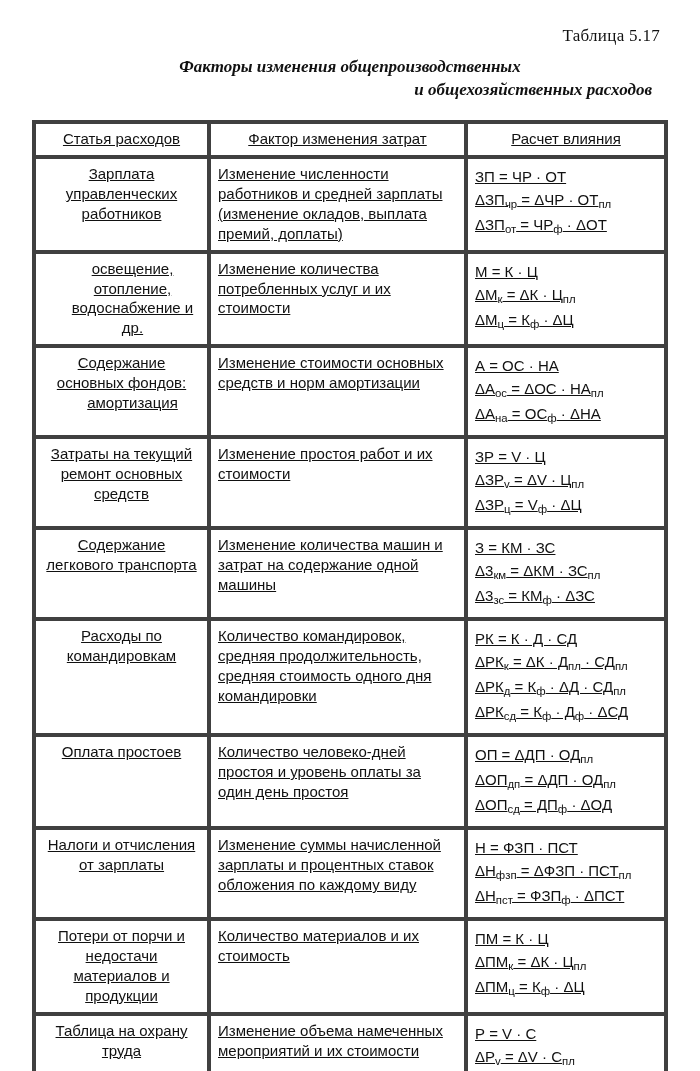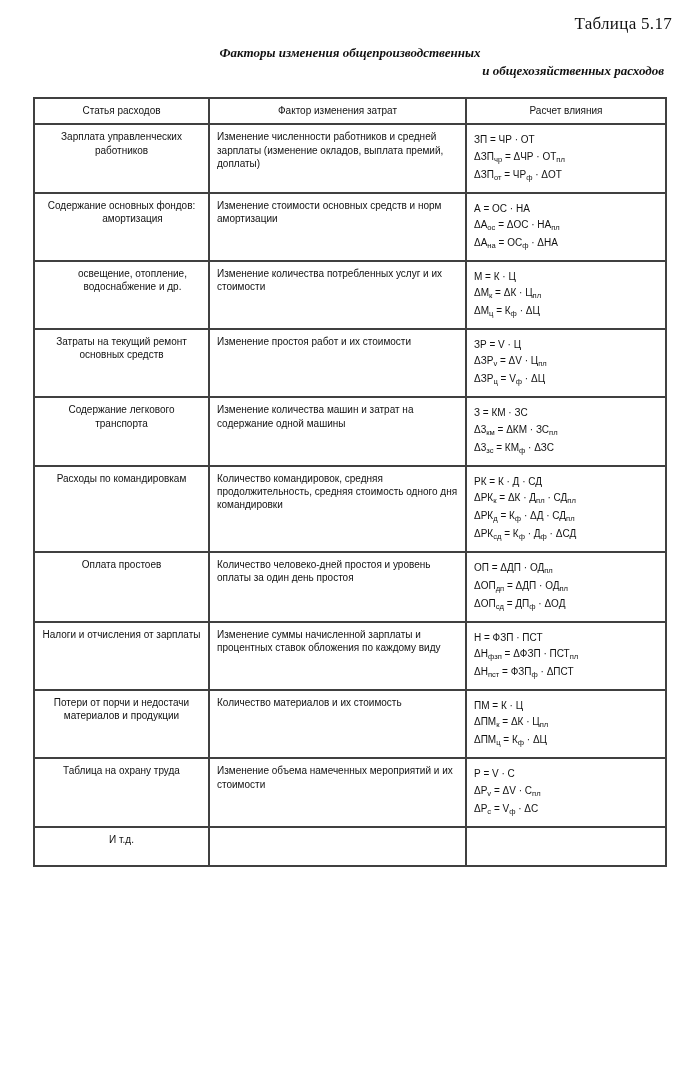--- a/index.html
+++ b/index.html
@@ -13,54 +13,55 @@
     font-family: "Liberation Serif", serif;
     color: #111;
     position: relative;
     overflow: hidden;
   }
   .page {
     width: 700px;
     height: 1071px;
     position: relative;
     box-sizing: border-box;
-    padding: 0;
+    padding: 12px;
     border-radius: 31px;
   }
   .table-number {
     text-align: right;
     padding-right: 28px;
     padding-top: 14px;
     font-size: 17px;
     font-family: "Liberation Serif", serif;
     letter-spacing: 0.3px;
   }
   .title {
     text-align: center;
     font-style: italic;
     font-weight: bold;
-    font-size: 13px;
+    font-size: 17px;
     line-height: 1.35;
     margin: 10px 36px 0 36px;
   }
   .title .line2 { display: block; text-align: right; }
 
   table.main {
     border-collapse: collapse;
     margin: 18px auto 0 auto;
     width: 632px;
     table-layout: fixed;
     font-family: "Liberation Sans", sans-serif;
   }
   table.main td, table.main th {
-    border: 2px solid #404040;
+    border: 4px solid #404040;
     vertical-align: top;
     padding: 5px 7px 6px 7px;
-    font-size: 10px;
+    font-size: 15px;
     line-height: 1.33;
+    text-decoration: underline;
   }
   thead th {
     text-align: center;
     font-weight: normal;
     font-size: 12.6px;
     padding: 6px 4px 7px 4px;
     vertical-align: middle;
   }
   col.c1 { width: 175px; }
   col.c2 { width: 257px; }
@@ -117,39 +118,39 @@
           </td>
           <td class="col2 mid">Изменение численности работников и средней зарплаты (изменение окладов, выплата премий, доплаты)</td>
           <td class="col3">
             <span class="f">ЗП = ЧР · ОТ</span>
             <span class="f">ΔЗП<span class="sub">чр</span> = ΔЧР · ОТ<span class="sub">пл</span></span>
             <span class="f">ΔЗП<span class="sub">от</span> = ЧР<span class="sub">ф</span> · ΔОТ</span>
           </td>
         </tr>
         <tr>
           <td class="col1">
+            <span class="indent">освещение, отопление, водоснабжение и др.</span>
+          </td>
+          <td class="col2 mid">Изменение количества потребленных услуг и их стоимости</td>
+          <td class="col3">
+            <span class="f">М = К · Ц</span>
+            <span class="f">ΔМ<span class="sub">к</span> = ΔК · Ц<span class="sub">пл</span></span>
+            <span class="f">ΔМ<span class="sub">ц</span> = К<span class="sub">ф</span> · ΔЦ</span>
+          </td>
+        </tr>
+        <tr>
+          <td class="col1">
             <span class="cell-line">Содержание основных фондов:</span>
             <span class="indent">амортизация</span>
           </td>
           <td class="col2 mid">Изменение стоимости основных средств и норм амортизации</td>
           <td class="col3">
             <span class="f">А = ОС · НА</span>
             <span class="f">ΔА<span class="sub">ос</span> = ΔОС · НА<span class="sub">пл</span></span>
             <span class="f">ΔА<span class="sub">на</span> = ОС<span class="sub">ф</span> · ΔНА</span>
-          </td>
-        </tr>
-        <tr>
-          <td class="col1">
-            <span class="indent">освещение, отопление, водоснабжение и др.</span>
-          </td>
-          <td class="col2 mid">Изменение количества потребленных услуг и их стоимости</td>
-          <td class="col3">
-            <span class="f">М = К · Ц</span>
-            <span class="f">ΔМ<span class="sub">к</span> = ΔК · Ц<span class="sub">пл</span></span>
-            <span class="f">ΔМ<span class="sub">ц</span> = К<span class="sub">ф</span> · ΔЦ</span>
           </td>
         </tr>
         <tr>
           <td class="col1 mid">
             <span class="cell-line">Затраты на текущий ремонт основных средств</span>
           </td>
           <td class="col2 mid">Изменение простоя работ и их стоимости</td>
           <td class="col3">
             <span class="f">ЗР = V · Ц</span>
             <span class="f">ΔЗР<span class="sub">v</span> = ΔV · Ц<span class="sub">пл</span></span>

